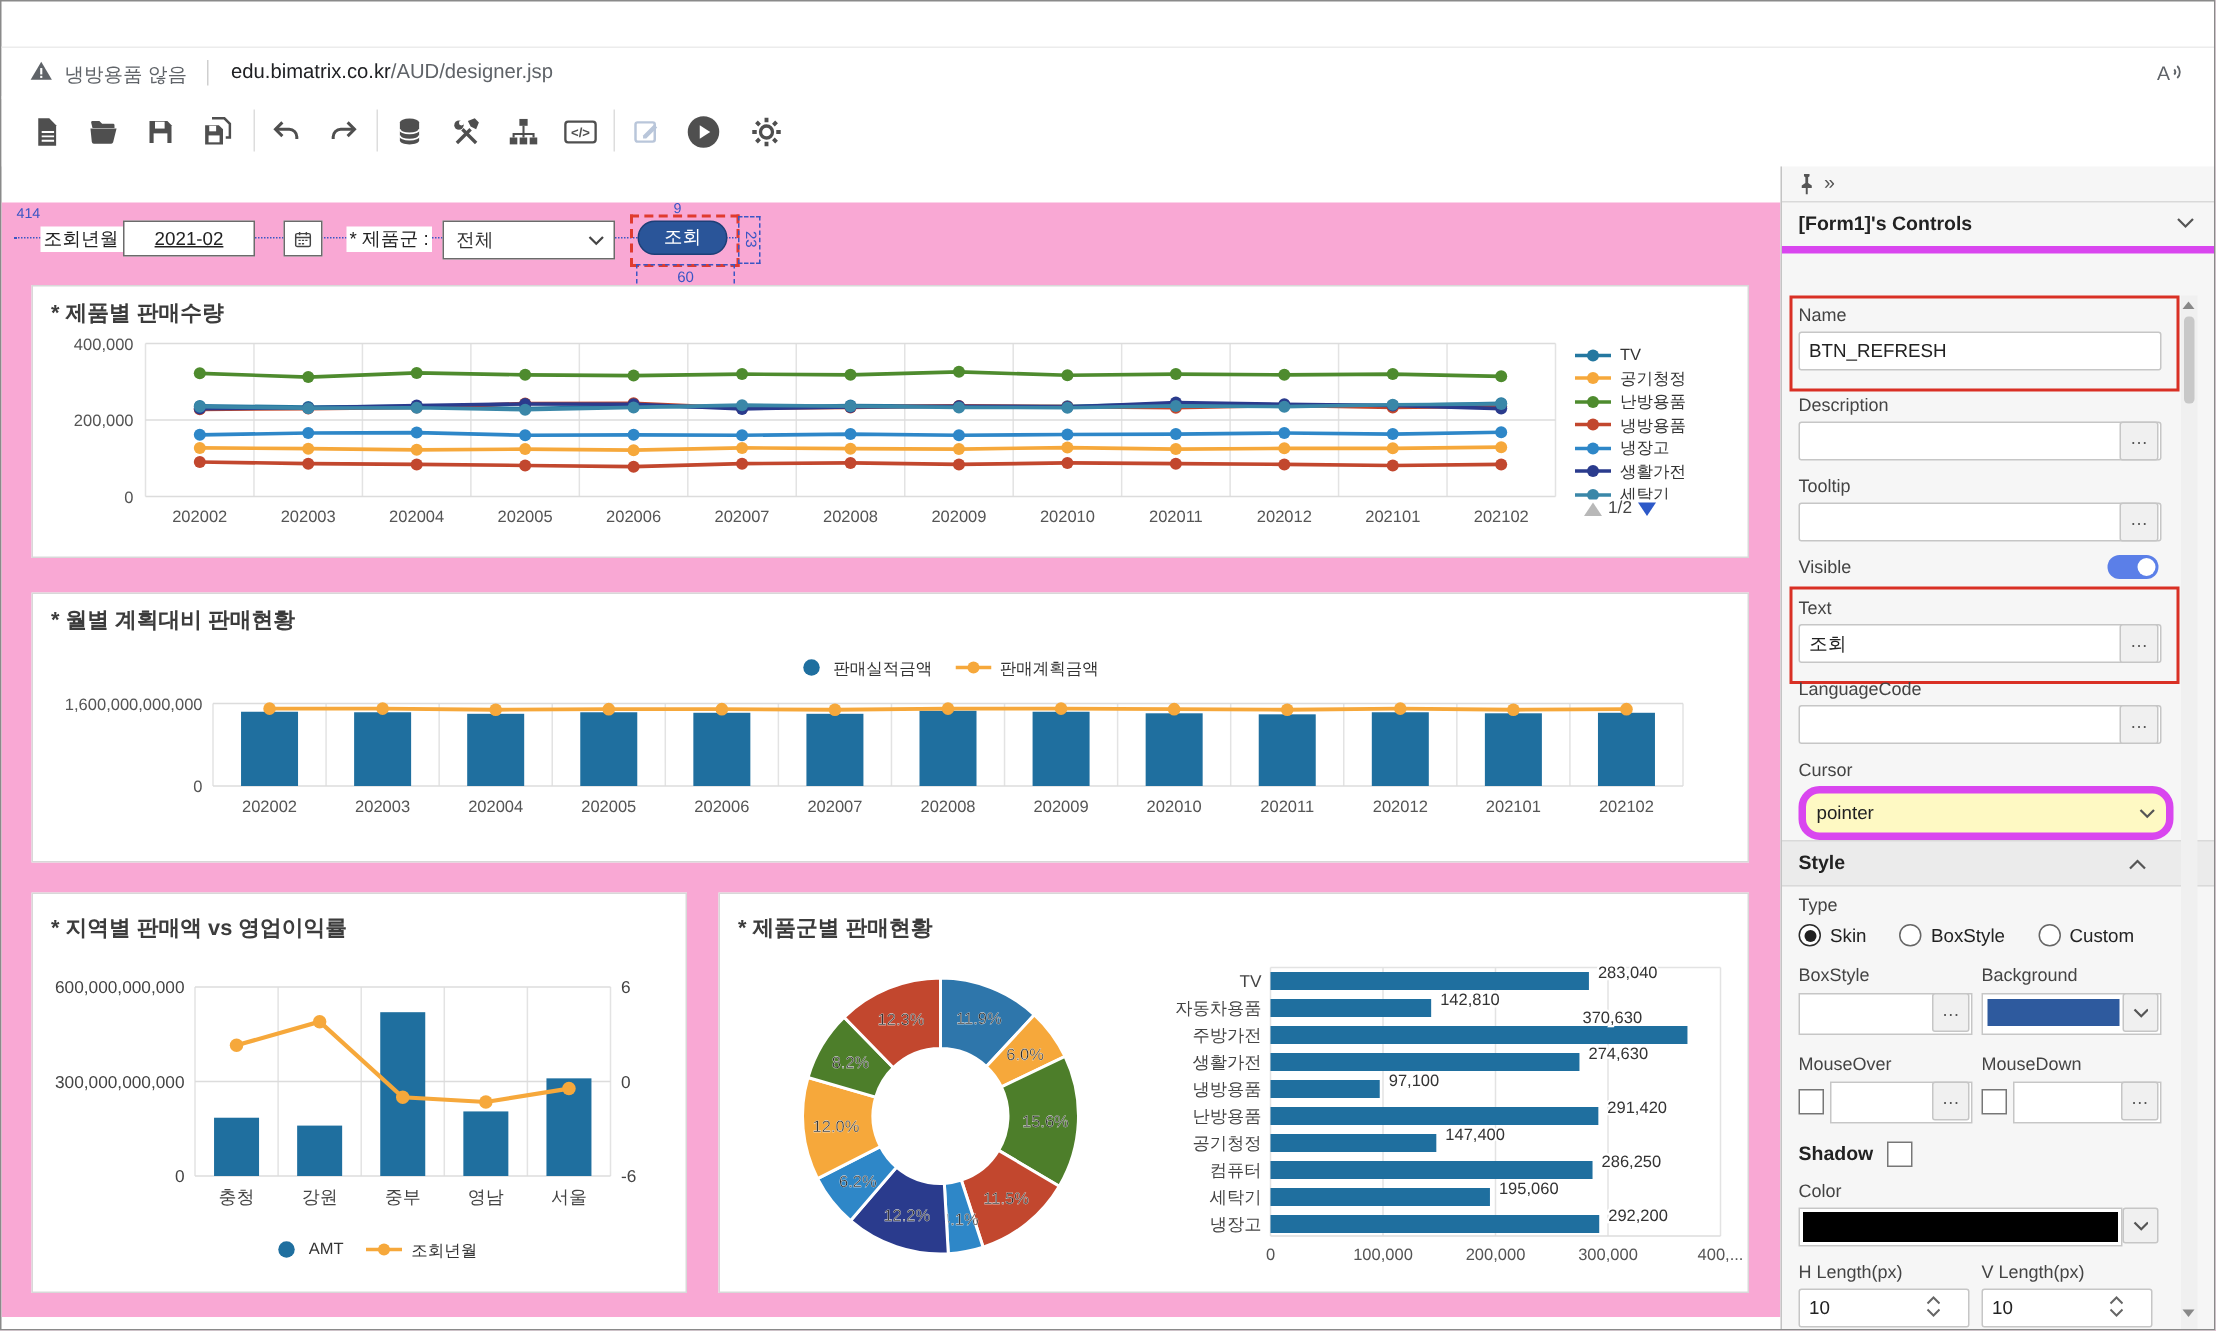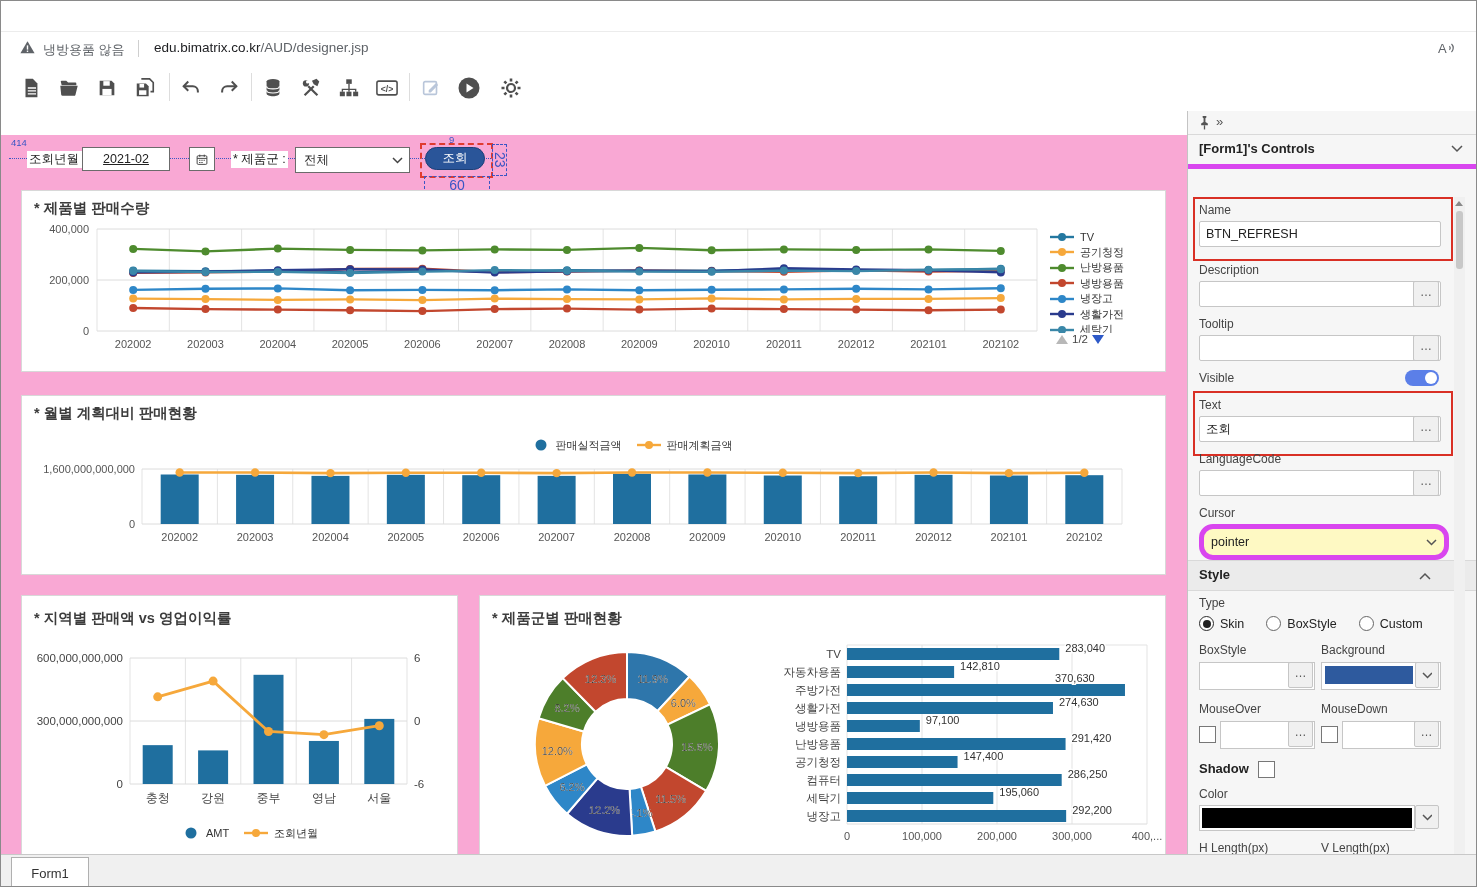--- a/index.html
+++ b/index.html
@@ -25,21 +25,21 @@
   .guide-h{position:absolute;left:8px;top:23px;width:482px;border-top:1px dotted #3a56c4;}
   .gnum{position:absolute;color:#3a56c4;font-size:9.5px;}
   .flabel{position:absolute;font-size:12.5px;color:#222;white-space:nowrap;background:#fff;padding:0 2px;}
   .tin{position:absolute;border:1px solid #6b6b6b;background:#fff;font-family:inherit;font-size:12.5px;color:#222;text-align:center;padding:0;}
   .calbtn{position:absolute;border:1px solid #6b6b6b;background:#fff;display:flex;align-items:center;justify-content:center;cursor:pointer;}
   .fselect{position:absolute;border:1px solid #6b6b6b;background:#fff;display:flex;align-items:center;cursor:pointer;}
   .fselect span{padding-left:8px;flex:1;}
   .fselect svg{margin-right:6px;}
   .btn-search{position:absolute;left:424px;top:12px;width:60px;height:23px;border-radius:12px;background:#2a5599;color:#fff;border:1px solid #1d3f77;font-size:12.5px;font-family:inherit;cursor:pointer;}
   .red-dash{position:absolute;left:419px;top:8px;width:69px;height:31px;border:2px dashed #e03b2f;}
-  .mbox{position:absolute;border:1px dashed #3a56c4;color:#3a56c4;font-size:14px;display:flex;align-items:center;justify-content:center;}
+  .mbox{position:absolute;border:1px dashed #3a56c4;color:#3a56c4;font-size:10px;display:flex;align-items:center;justify-content:center;}
   
   .chart-panel{position:absolute;background:#fff;border:1px solid #d8d8d8;}
   .chart-title{position:absolute;left:12px;top:8px;font-size:14.5px;font-weight:bold;color:#3c3c3c;white-space:nowrap;}
   .legend-v{position:absolute;width:120px;height:104px;overflow:hidden;}
   .lgrow{display:flex;align-items:center;gap:6px;height:15.5px;font-size:11px;color:#333;}
   .legend-h{position:absolute;display:flex;justify-content:center;align-items:center;gap:15px;font-size:11.5px;color:#333;}
   .legend-h .lgrow{height:14px;}
   .legend-pager{position:absolute;display:flex;align-items:center;gap:4px;font-size:11.5px;color:#444;cursor:pointer;}
   .tri-up{width:0;height:0;border-left:6px solid transparent;border-right:6px solid transparent;border-bottom:9px solid #b8b8b8;display:inline-block;}
   .tri-down{width:0;height:0;border-left:6px solid transparent;border-right:6px solid transparent;border-top:9px solid #2d59c8;display:inline-block;}
@@ -756,17 +756,14 @@
           <path d="M1 6 L5 2 L9 6" stroke="#666" fill="none" stroke-width="1.3"></path>
           <path d="M1 10 L5 14 L9 10" stroke="#666" fill="none" stroke-width="1.3"></path>
         </svg></span>
 
     <div class="scroll-track"></div>
     <span class="sarrow" style="left:267px;top:90px;border-bottom:5px solid #888"></span>
     <div class="scroll-thumb"></div>
     <span class="sarrow" style="left:267px;top:762px;border-top:5px solid #888"></span>
   </div>
 
-  <div class="footer">
-    <div class="ftab">Form1</div>
-  </div>
 
 </div>
 
 </body></html>

